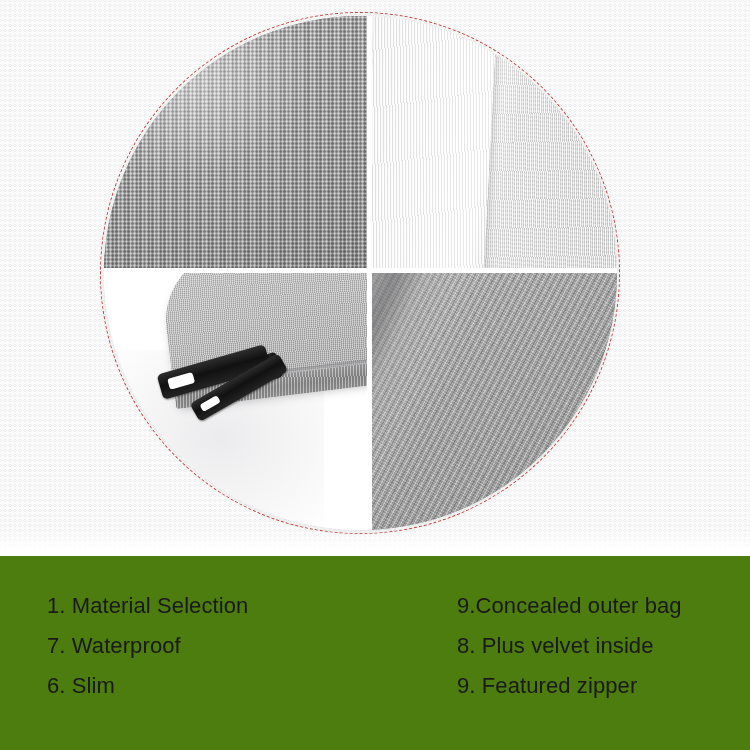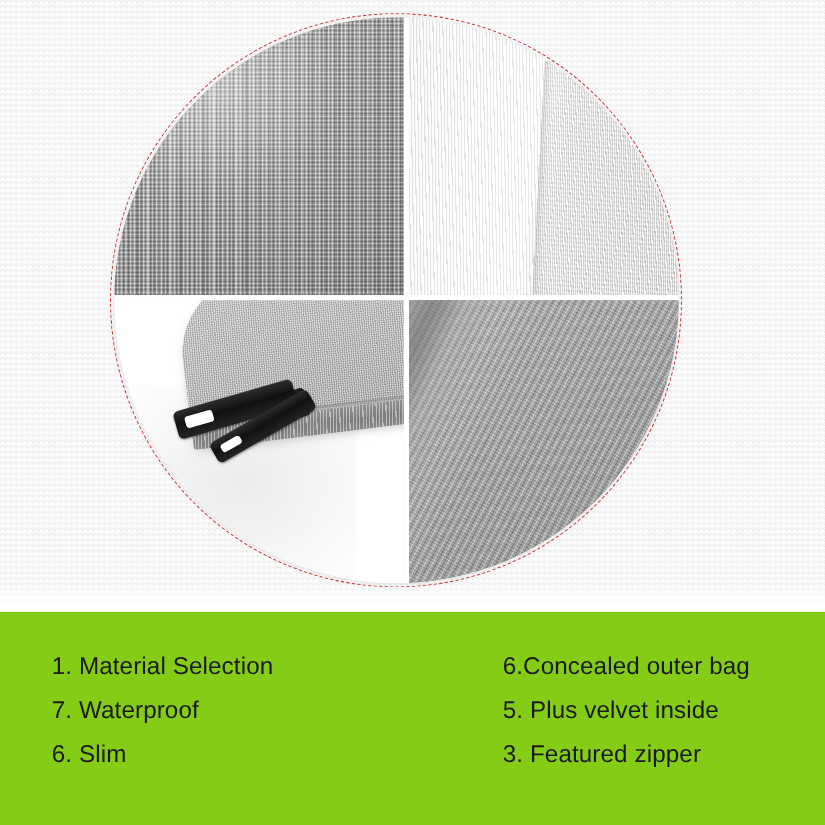--- a/index.html
+++ b/index.html
@@ -11,21 +11,21 @@
     height: 750px;
     background: #ffffff;
     font-family: "Liberation Sans", sans-serif;
     overflow: hidden;
   }
 
   #page {
     position: relative;
     width: 750px;
     height: 750px;
-    background: #84cc16;
+    background: #4d7c0f;
     overflow: hidden;
   }
 
   
   .hero {
     position: absolute;
     left: 0;
     top: 0;
     width: 750px;
     height: 556px;
@@ -357,20 +357,20 @@
 
   <div class="features">
 
     <div class="feature-col col-left">
       <div class="feature-item">1. Material Selection</div>
       <div class="feature-item">7. Waterproof</div>
       <div class="feature-item">6. Slim</div>
     </div>
 
     <div class="feature-col col-right">
-      <div class="feature-item">6.Concealed outer bag</div>
-      <div class="feature-item">5. Plus velvet inside</div>
-      <div class="feature-item">3. Featured zipper</div>
+      <div class="feature-item">9.Concealed outer bag</div>
+      <div class="feature-item">8. Plus velvet inside</div>
+      <div class="feature-item">9. Featured zipper</div>
     </div>
 
   </div>
 
 </div>
 
 </body></html>

